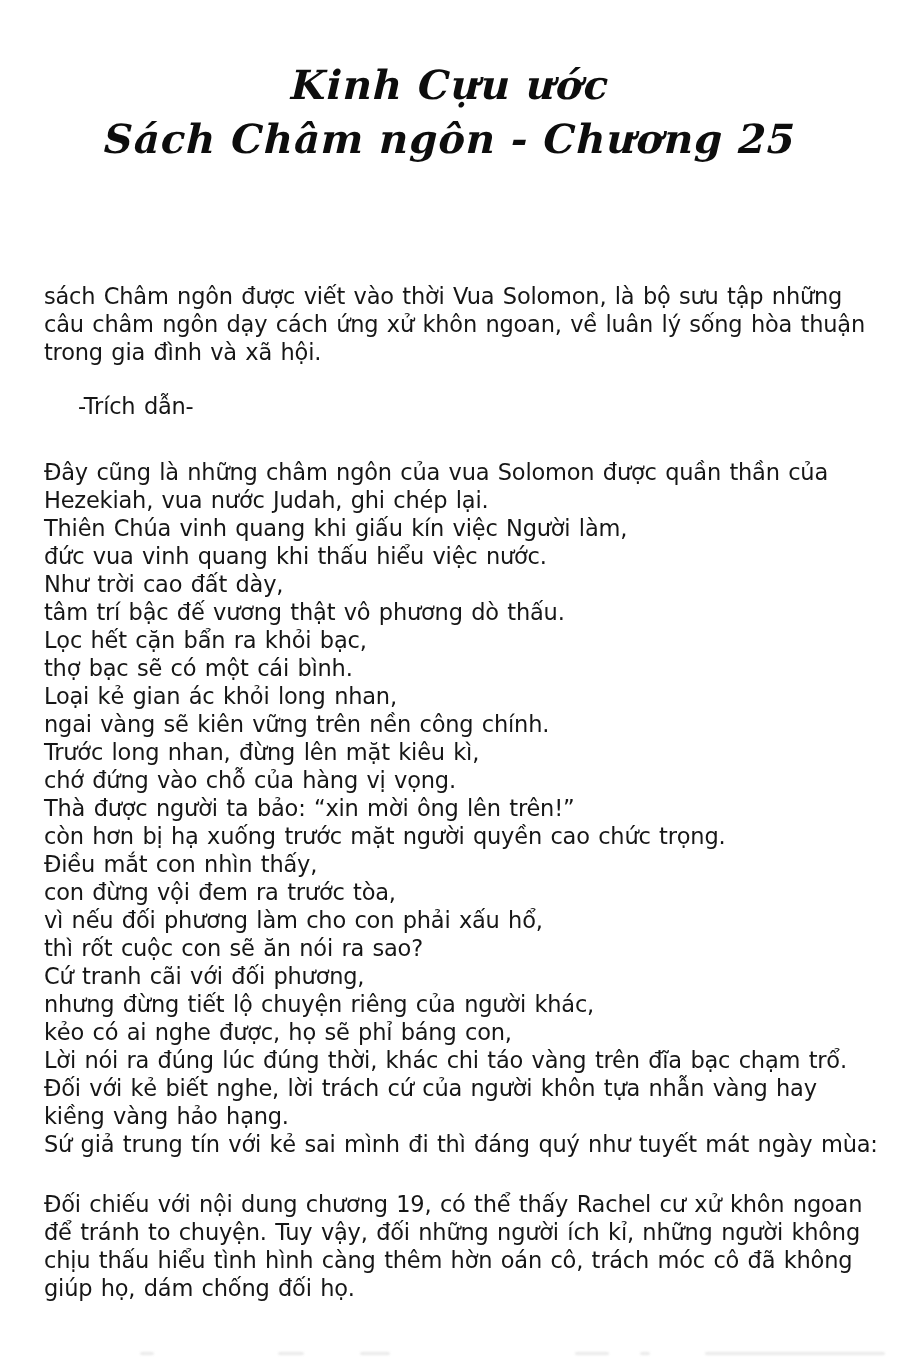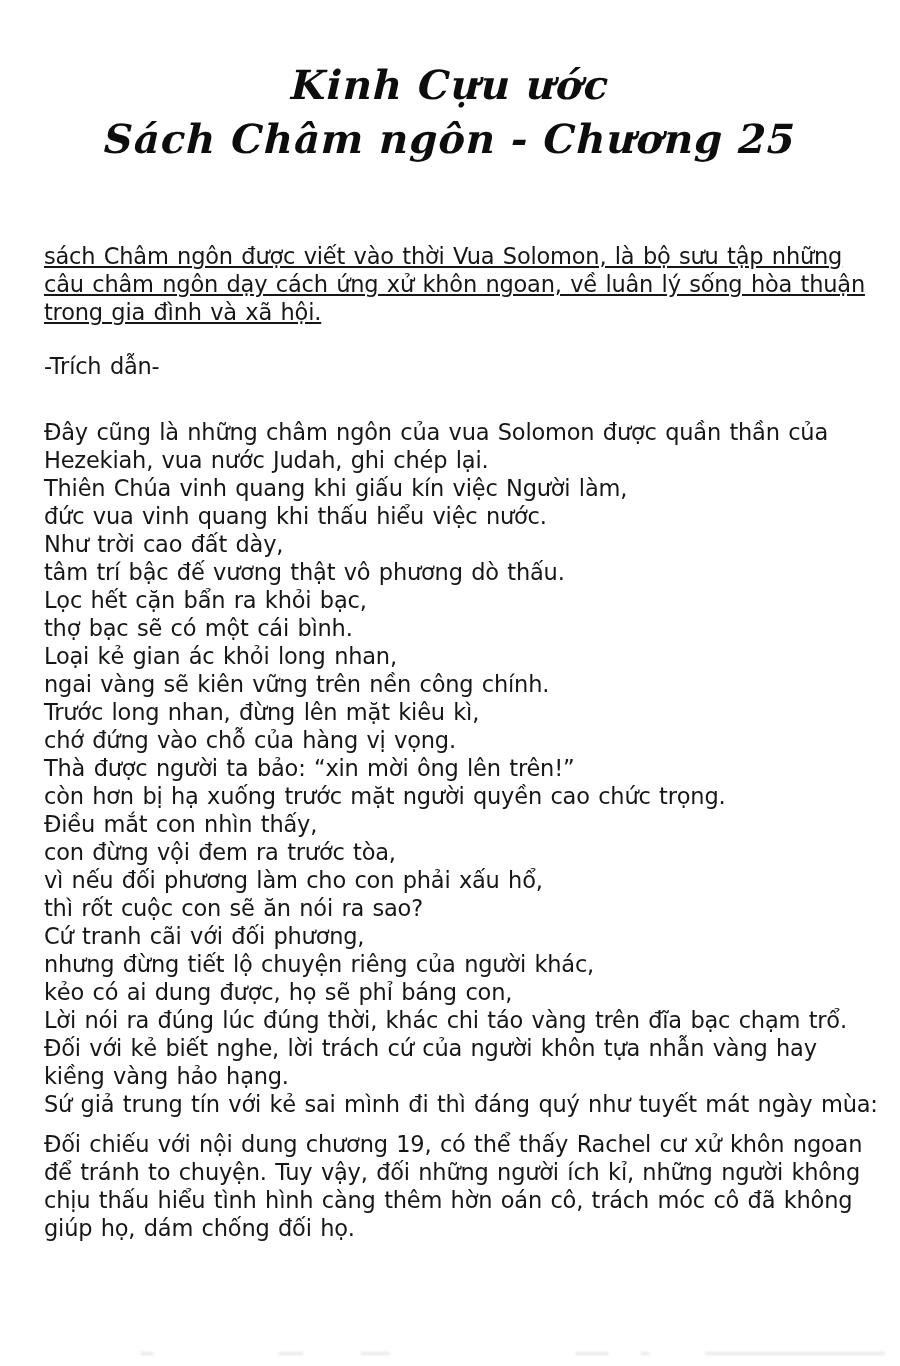--- a/index.html
+++ b/index.html
@@ -33,24 +33,24 @@
   .body-text {
     padding-left: 44px;
     padding-right: 38px;
     font-size: 22.5px;
     line-height: 28px;
     letter-spacing: -0.2px;
     word-spacing: 1.5px;
     color: #161616;
   }
   .para { margin: 0; }
-  .intro-para   { margin-top: 76px; text-decoration: underline; }
-  .quote-label  { margin-top: 26px; }
+  .intro-para   { margin-top: 116px; }
+  .quote-label  { margin-top: 26px; margin-left: 34px; }
   .poem-para    { margin-top: 38px; }
-  .comment-para { margin-top: 12px; }
+  .comment-para { margin-top: 32px; }
   .line {
     display: block;
     white-space: nowrap;
     height: 28px;
   }
   
   .scan-artifact {
     position: absolute;
     left: 0;
     bottom: 10px;
@@ -111,21 +111,21 @@
       <span class="line">Trước long nhan, đừng lên mặt kiêu kì,</span>
       <span class="line">chớ đứng vào chỗ của hàng vị vọng.</span>
       <span class="line">Thà được người ta bảo: “xin mời ông lên trên!”</span>
       <span class="line">còn hơn bị hạ xuống trước mặt người quyền cao chức trọng.</span>
       <span class="line">Điều mắt con nhìn thấy,</span>
       <span class="line">con đừng vội đem ra trước tòa,</span>
       <span class="line">vì nếu đối phương làm cho con phải xấu hổ,</span>
       <span class="line">thì rốt cuộc con sẽ ăn nói ra sao?</span>
       <span class="line">Cứ tranh cãi với đối phương,</span>
       <span class="line">nhưng đừng tiết lộ chuyện riêng của người khác,</span>
-      <span class="line">kẻo có ai dung được, họ sẽ phỉ báng con,</span>
+      <span class="line">kẻo có ai nghe được, họ sẽ phỉ báng con,</span>
       <span class="line">Lời nói ra đúng lúc đúng thời, khác chi táo vàng trên đĩa bạc chạm trổ.</span>
       <span class="line">Đối với kẻ biết nghe, lời trách cứ của người khôn tựa nhẫn vàng hay</span>
       <span class="line">kiềng vàng hảo hạng.</span>
       <span class="line">Sứ giả trung tín với kẻ sai mình đi thì đáng quý như tuyết mát ngày mùa:</span>
     </p>
 
     <p class="para comment-para">
       <span class="line">Đối chiếu với nội dung chương 19, có thể thấy Rachel cư xử khôn ngoan</span>
       <span class="line">để tránh to chuyện. Tuy vậy, đối những người ích kỉ, những người không</span>
       <span class="line">chịu thấu hiểu tình hình càng thêm hờn oán cô, trách móc cô đã không</span>

